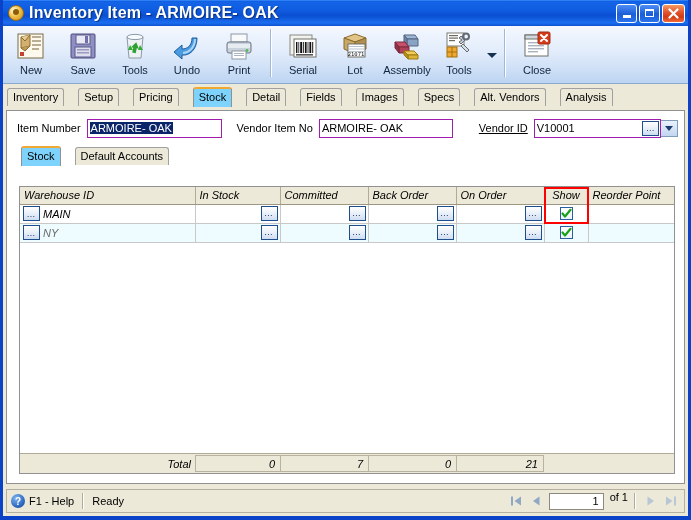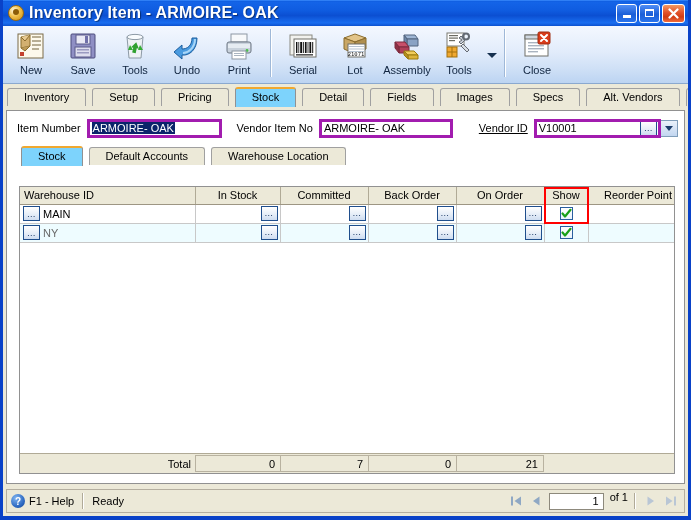--- a/index.html
+++ b/index.html
@@ -169,27 +169,27 @@
     background: #ece9d8;
     display: flex;
     align-items: flex-end;
     padding-left: 4px;
     box-sizing: border-box;
     margin-top: 2px;
   }
   .tab {
     height: 18px;
     line-height: 17px;
-    padding: 0 16px;
+    padding: 0 5px;
     font-size: 11px;
     background: #ece9d8;
     border: 1px solid #a0a0a0;
     border-bottom: none;
     border-radius: 3px 3px 0 0;
-    margin-right: 6px;
+    margin-right: 14px;
     box-sizing: border-box;
     white-space: nowrap;
     color: #000;
   }
   .tab.active {
     background: #7dd3fc;
     border-color: #919191;
     border-top: 2px solid #f0a830;
     height: 20px;
     line-height: 17px;
@@ -222,21 +222,21 @@
     box-sizing: border-box;
   }
   .fld-label {
     font-size: 11px;
     color: #000;
     white-space: nowrap;
     margin-right: 6px;
   }
   .fld-box {
     height: 19px;
-    border: 3px solid #a21caf;
+    border: 1px solid #a21caf;
     background: #ffffff;
     box-sizing: border-box;
     display: flex;
     align-items: center;
     padding: 0 2px;
     font-size: 11px;
     overflow: hidden;
   }
   .fld-box .sel-text {
     background: #0a246a;
@@ -293,40 +293,41 @@
     left: 12px;
     right: 9px;
     top: 75px;
     bottom: 9px;
     border: 1px solid #919191;
     background: #b91c1c;
     box-sizing: border-box;
     display: flex;
     flex-direction: column;
     overflow: hidden;
+    font-style: italic;
   }
   table.grid {
     border-collapse: collapse;
     table-layout: fixed;
     width: 100%;
     font-size: 11px;
   }
   table.grid th {
     background: #ece9d8;
     border-right: 1px solid #b0aa96;
     border-bottom: 1px solid #9d9683;
     height: 17px;
     font-weight: normal;
     font-size: 11px;
     padding: 0 4px;
     box-sizing: border-box;
     white-space: nowrap;
   }
   table.grid th.l { text-align: left; }
-  table.grid th.r { text-align: center; margin-top: 13px; }
+  table.grid th.r { text-align: left; margin-top: 13px; }
   table.grid th.c { text-align: center; }
   table.grid td {
     height: 19px;
     border-right: 1px solid #c8c8c8;
     border-bottom: 1px solid #c8c8c8;
     padding: 0 3px;
     box-sizing: border-box;
     font-size: 11px;
     white-space: nowrap;
     vertical-align: middle;
@@ -673,21 +674,20 @@
         <span class="lookup-btn">…</span>
       </span>
       <span class="combo-arrow">
         <i></i>
       </span>
     </div>
 
     <div id="inner-tabstrip">
       <div class="tab active">Stock</div>
       <div class="tab">Default Accounts</div>
-      <div class="tab">Warehouse Location</div>
     </div>
 
     <div id="grid-frame">
       <table class="grid">
         <colgroup>
           <col style="width:175px">
           <col style="width:85px">
           <col style="width:88px">
           <col style="width:88px">
           <col style="width:88px">

